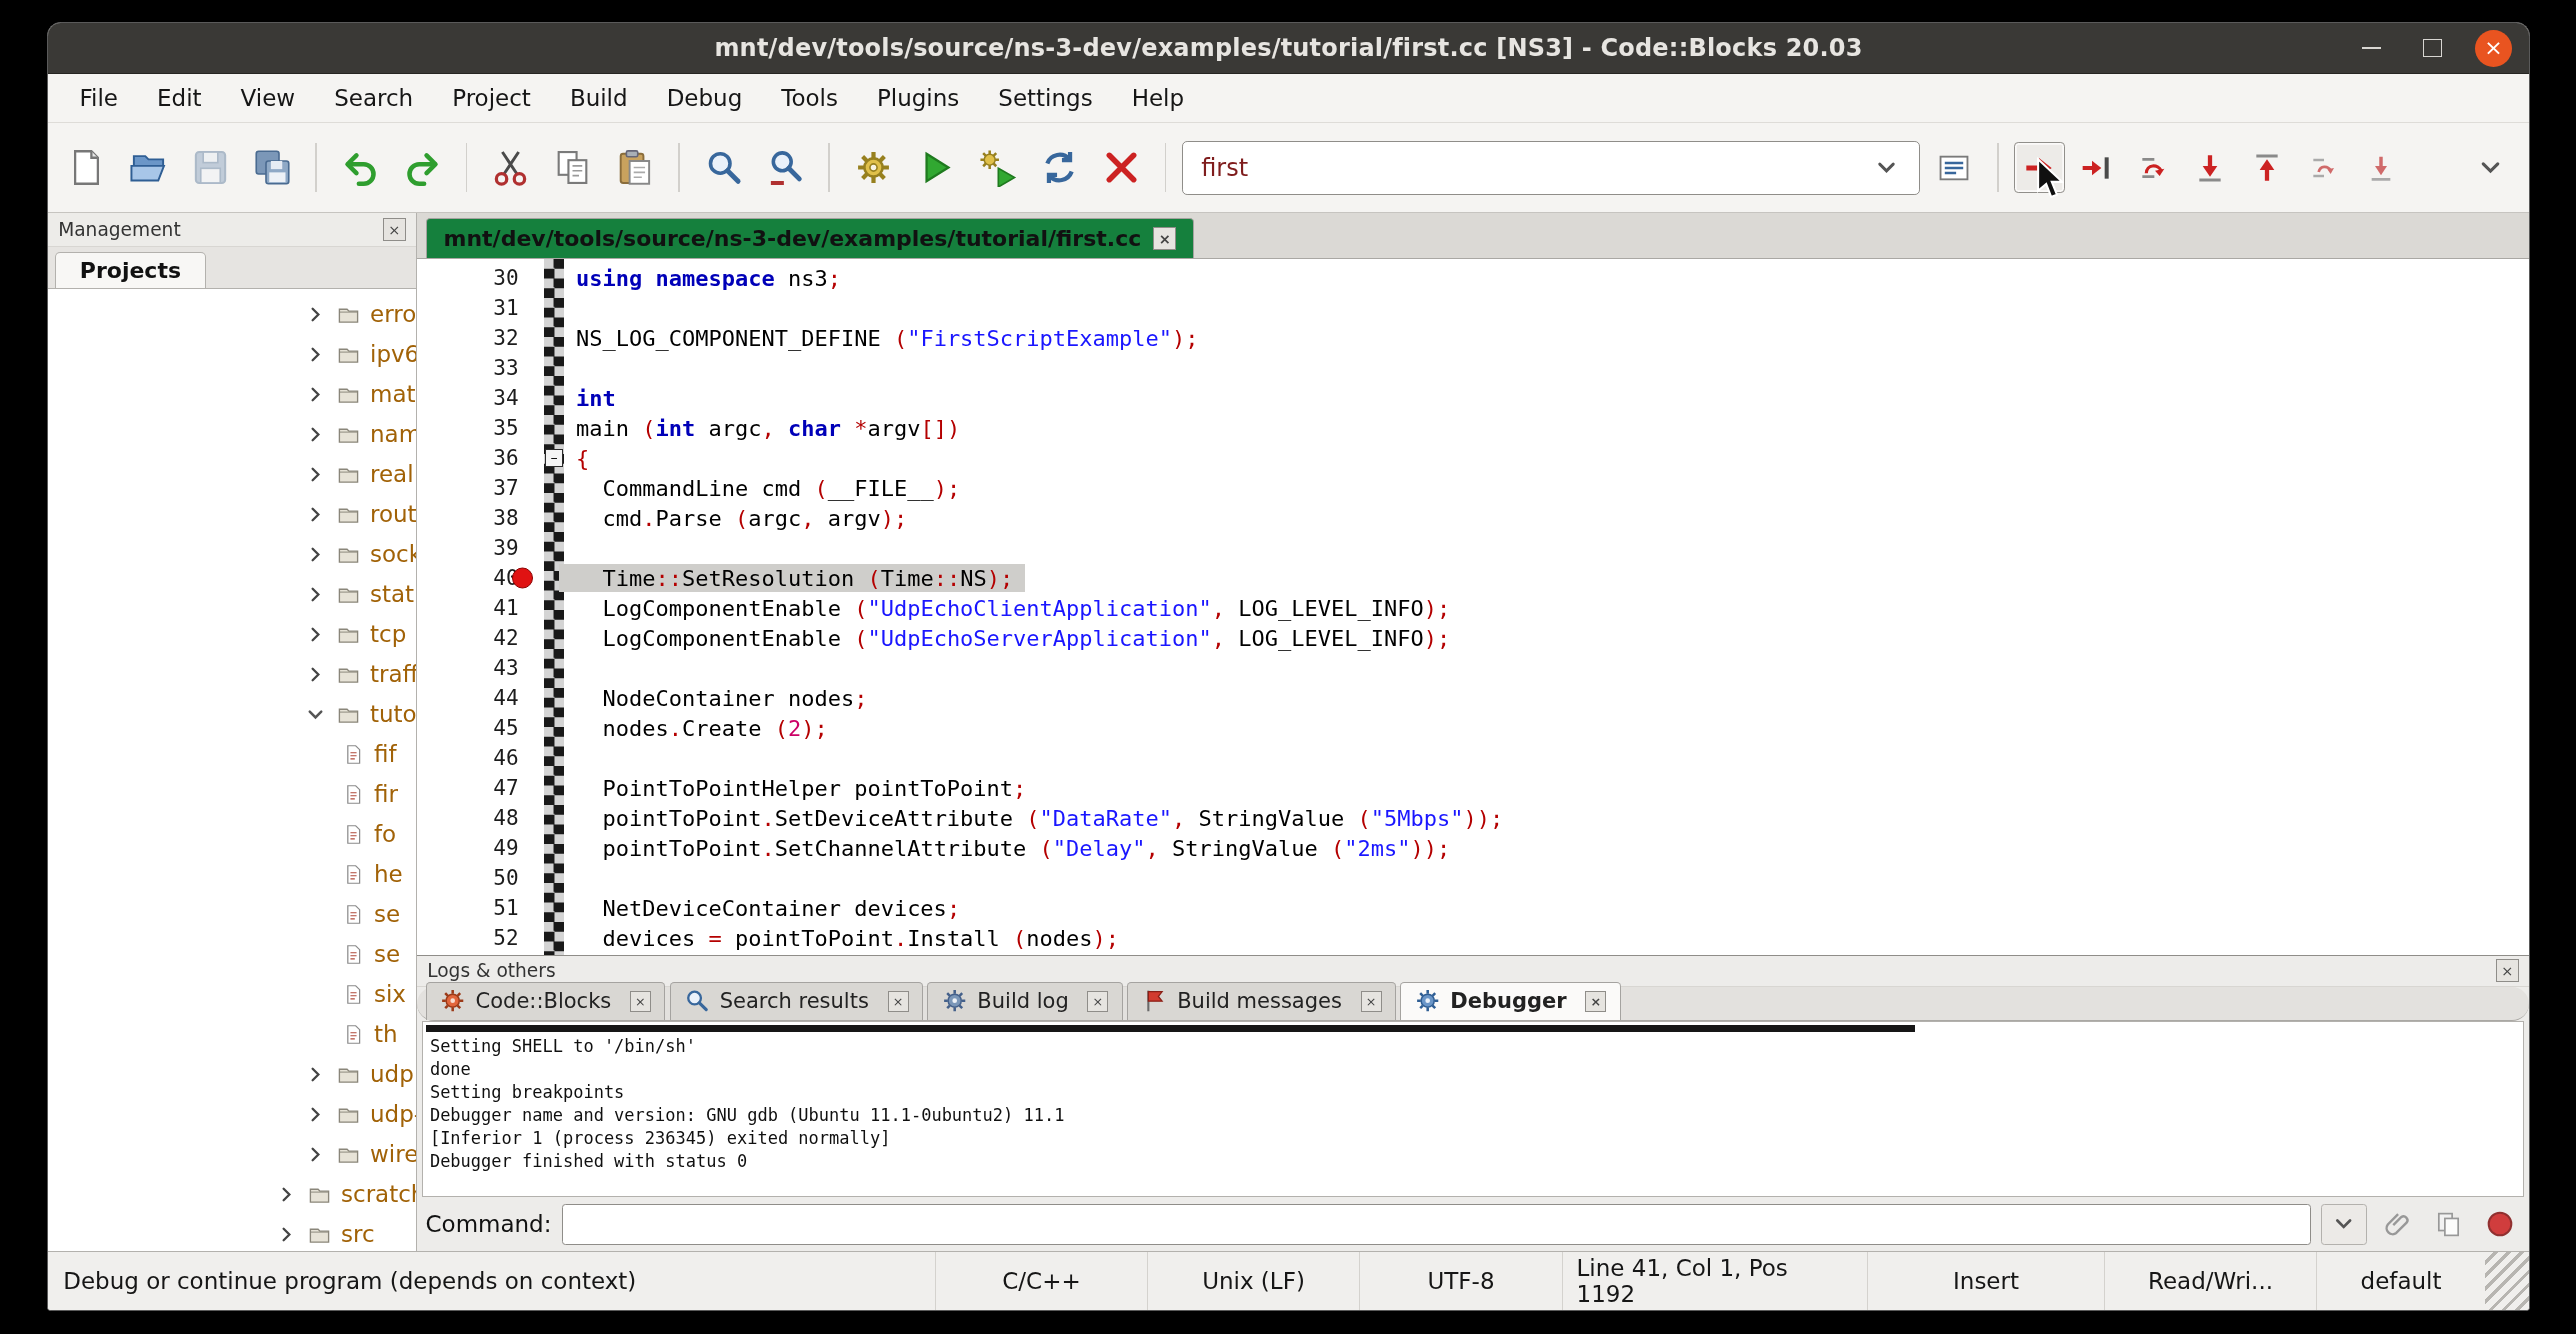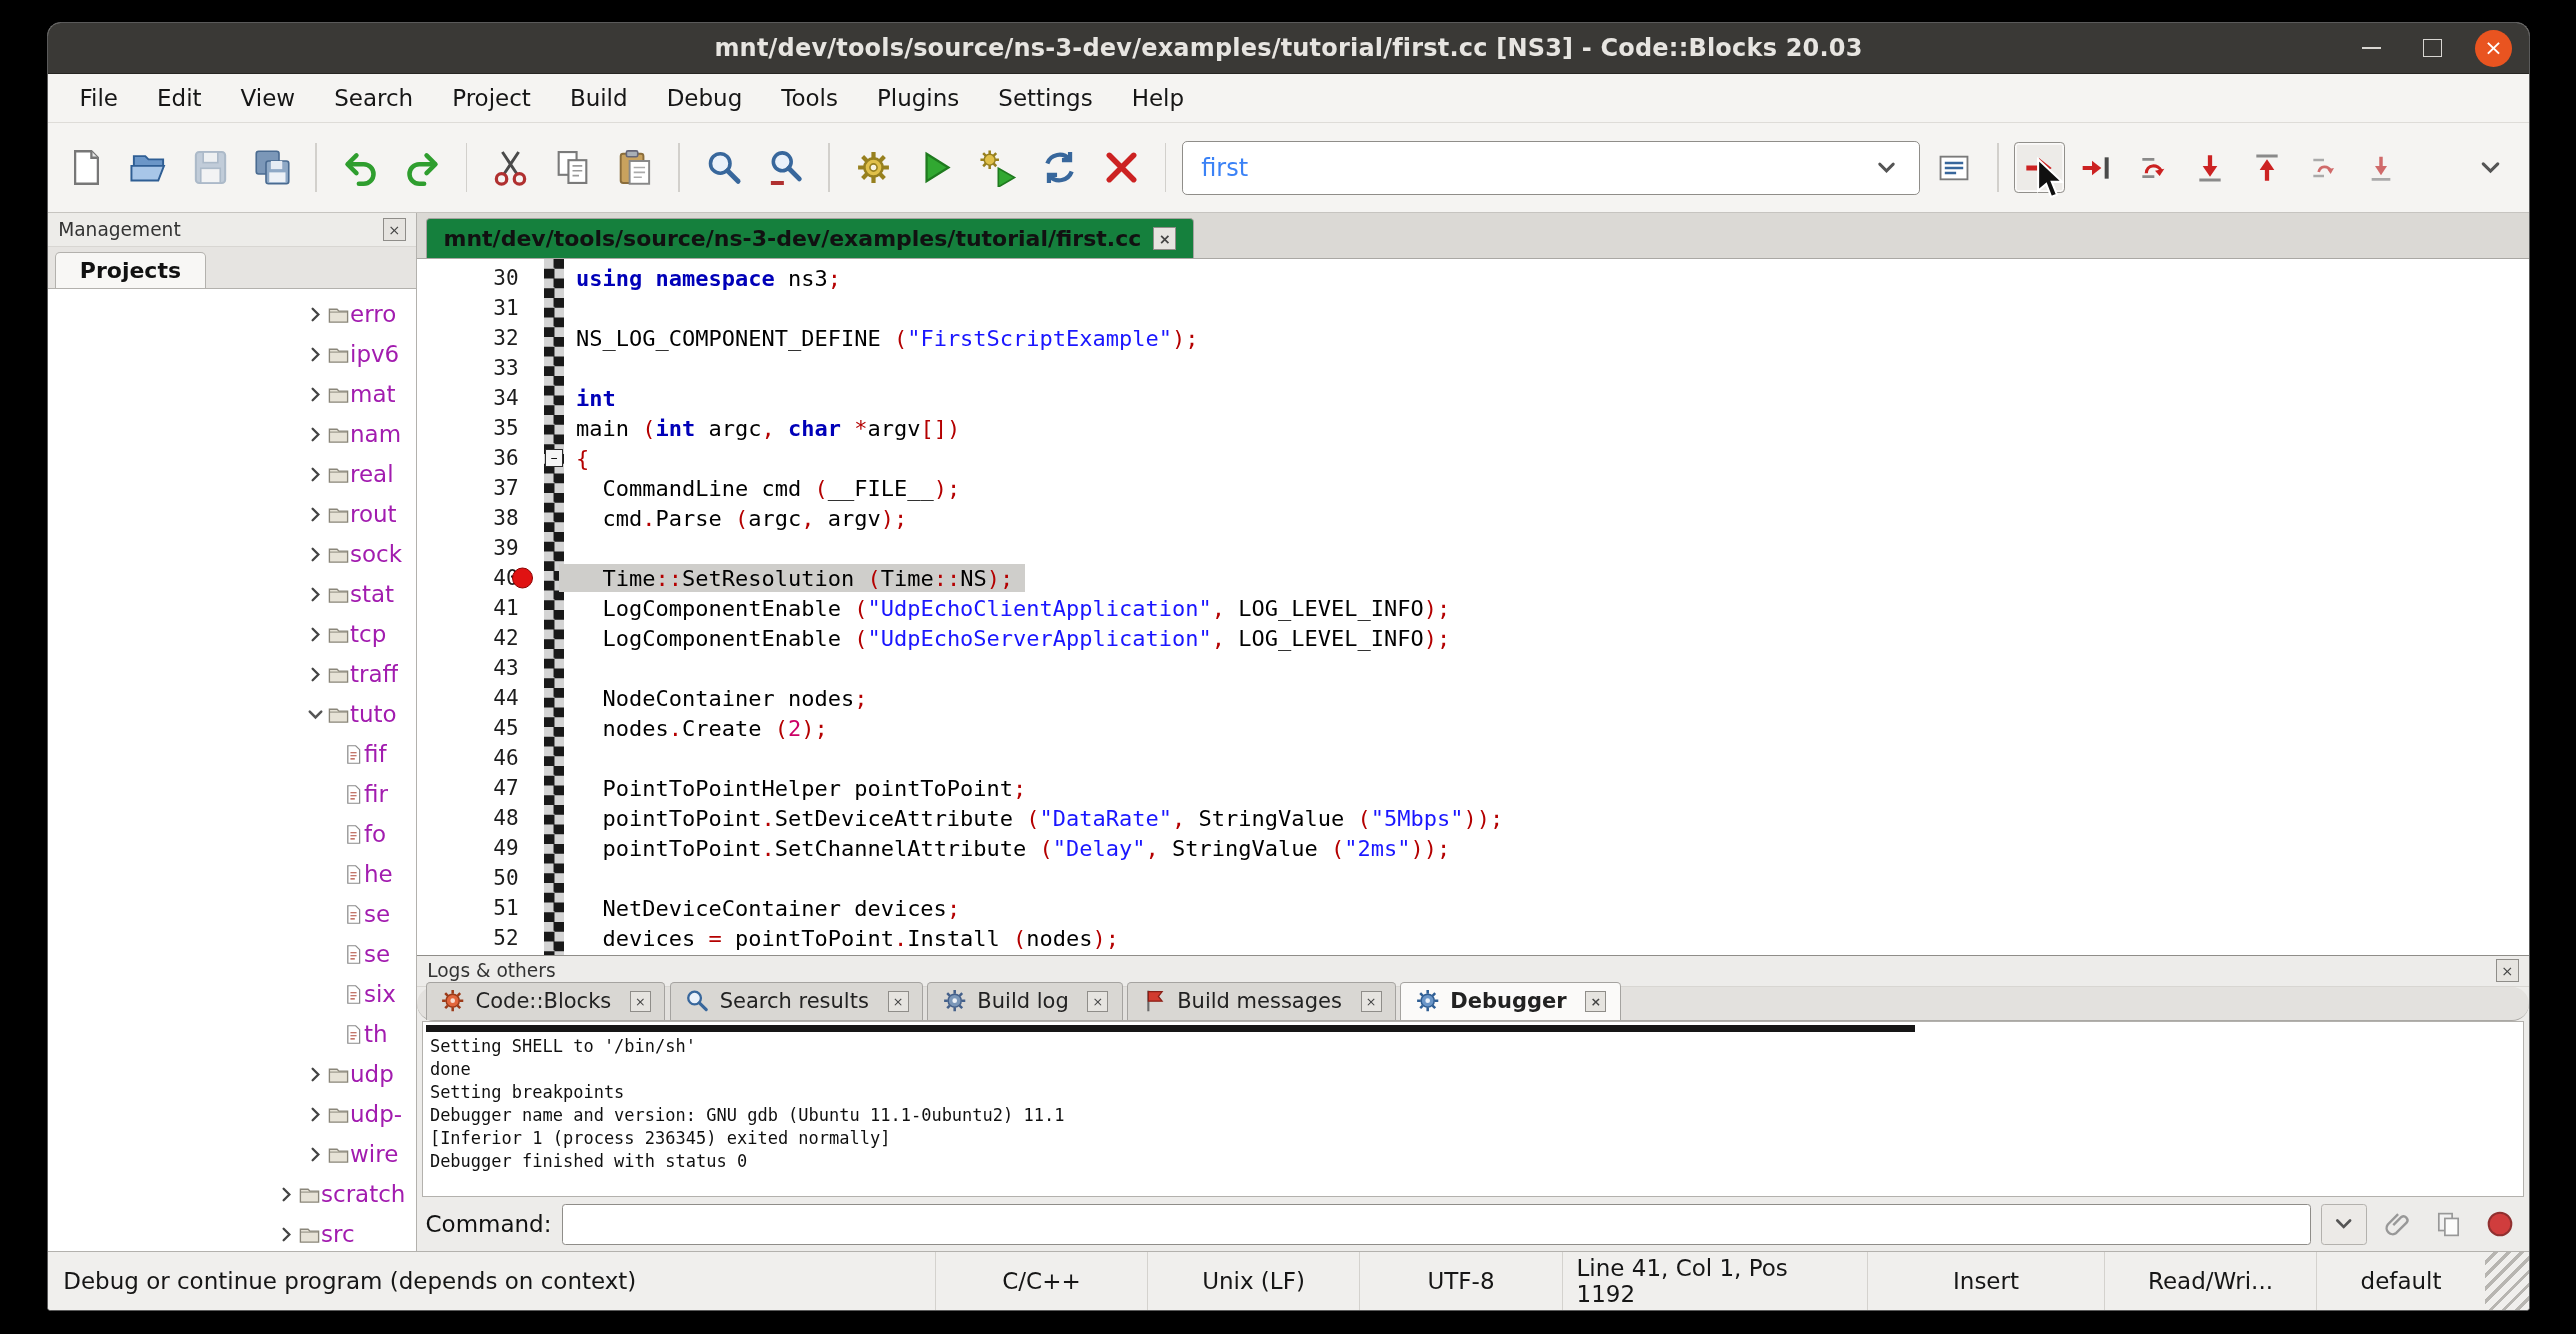--- a/index.html
+++ b/index.html
@@ -18,39 +18,39 @@
   
   .menubar{height:49px;background:#f5f4f2;display:flex;align-items:center;padding-left:12px;border-bottom:0.8px solid #dedcd8;flex:0 0 auto;}
   .menu-item{padding:0 19.5px;font-size:23px;color:#161616;height:100%;display:flex;align-items:center;}
   
   .toolbar{height:90px;background:#f5f4f2;border-bottom:0.8px solid #c6c4c0;display:flex;align-items:center;padding:0 10.2px;gap:6px;flex:0 0 auto;}
   .tbtn{width:56px;height:56px;display:flex;align-items:center;justify-content:center;border-radius:5.1px;flex:0 0 auto;}
   .tbtn.disabled{opacity:.42;}
   .tsep{width:1.7px;height:49px;background:#d2d0cc;margin:0 9.3px;flex:0 0 auto;}
   .tspacer{flex:1;}
   .combo{width:738px;height:54px;background:#fff;border:0.8px solid #8f8d89;border-radius:5.1px;display:flex;align-items:center;
-    padding:0 18.6px;font-size:24px;color:#3b82f6;flex:0 0 auto;gap:8.5px;}
+    padding:0 18.6px;font-size:24px;color:#7f1d1d;flex:0 0 auto;gap:8.5px;}
   .combo-val{flex:1;}
   .dbg-btn{width:51px;height:51px;display:flex;align-items:center;justify-content:center;border-radius:4.2px;flex:0 0 auto;position:relative;}
   .dbg-btn.hovered{border:0.8px solid #918f8b;background:#edebe8;box-shadow:inset 0 0 0 1.7px #fbfaf9;}
   .mouse-cursor{position:absolute;left:20.3px;top:13.5px;width:29px;height:46px;z-index:60;pointer-events:none;}
   .mouse-cursor svg{width:100%;height:100%;}
   .icon{display:inline-flex;align-items:center;justify-content:center;}
   
   .main{flex:1;display:flex;min-height:0;}
   .management{width:369px;flex:0 0 auto;display:flex;flex-direction:column;background:#f0efed;border-right:0.8px solid #b3b1ad;min-height:0;}
   .panel-caption{height:34px;display:flex;align-items:center;padding:0 10.2px;font-size:18.6px;color:#333;background:#edecE9;border-bottom:0.8px solid #d8d6d2;flex:0 0 auto;}
   .xbox{margin-left:auto;width:23px;height:23px;border:0.8px solid #8f8d89;background:#e6e4e0;color:#444;font-size:14.4px;
     display:flex;align-items:center;justify-content:center;flex:0 0 auto;}
   .xbox.inline{margin-left:8.5px;}
   .mgmt-tabs{height:42px;display:flex;align-items:flex-end;padding-left:6.8px;background:#e6e4e1;border-bottom:0.8px solid #b3b1ad;flex:0 0 auto;}
   .mgmt-tab{height:36px;background:#f8f7f5;border:0.8px solid #b3b1ad;border-bottom:none;border-radius:5.1px 5.1px 0 0;
     padding:0 24px;font-size:22px;font-weight:bold;color:#111;display:flex;align-items:center;margin-top:48px;}
   .tree{flex:1;background:#fff;overflow:hidden;padding-top:5.1px;min-height:0;}
-  .tree-row{height:40px;display:flex;align-items:center;gap:0;font-size:23px;color:#a21caf;white-space:nowrap;overflow:hidden;}
+  .tree-row{height:40px;display:flex;align-items:center;gap:10px;font-size:23px;color:#a16207;white-space:nowrap;overflow:hidden;}
   .tree-label{overflow:hidden;}
   
   .right-col{flex:1;display:flex;flex-direction:column;min-width:0;min-height:0;}
   .editor{flex:1;display:flex;flex-direction:column;min-height:0;background:#fff;}
   .edit-tabs{height:46px;background:#dbd9d5;display:flex;align-items:flex-end;padding-left:8.5px;border-bottom:0.8px solid #aaa8a4;flex:0 0 auto;}
   .edit-tab{height:40px;background:#15803d;border:0.8px solid #a5a3a0;border-bottom:none;border-radius:4.2px 4.2px 0 0;
     display:flex;align-items:center;gap:12px;padding:0 17px;font-size:22px;font-weight:bold;color:#111;}
   .code-area{flex:1;position:relative;overflow:hidden;background:#fff;font-family:"DejaVu Sans Mono","Liberation Mono",monospace;padding-top:4.2px;min-height:0;}
   .strip{position:absolute;left:127px;top:0;bottom:0;width:19.5px;
     background:repeating-conic-gradient(#191919 0% 25%, #d4d4d4 0% 50%);background-size:19.5px 19.5px;}

